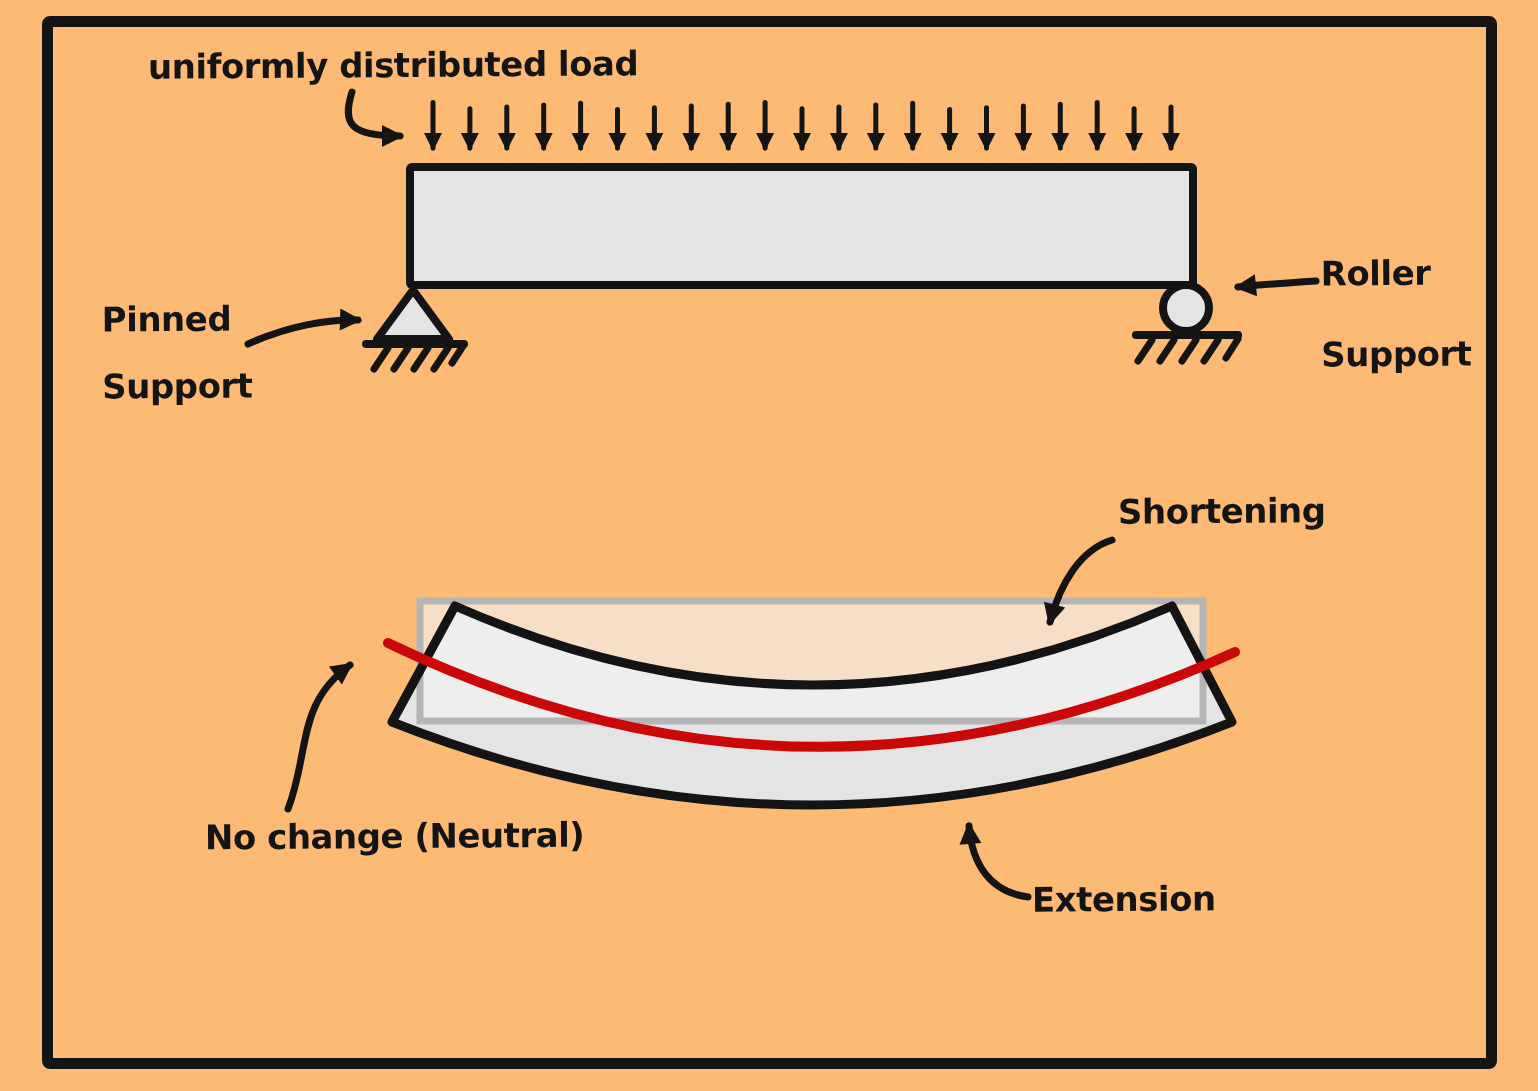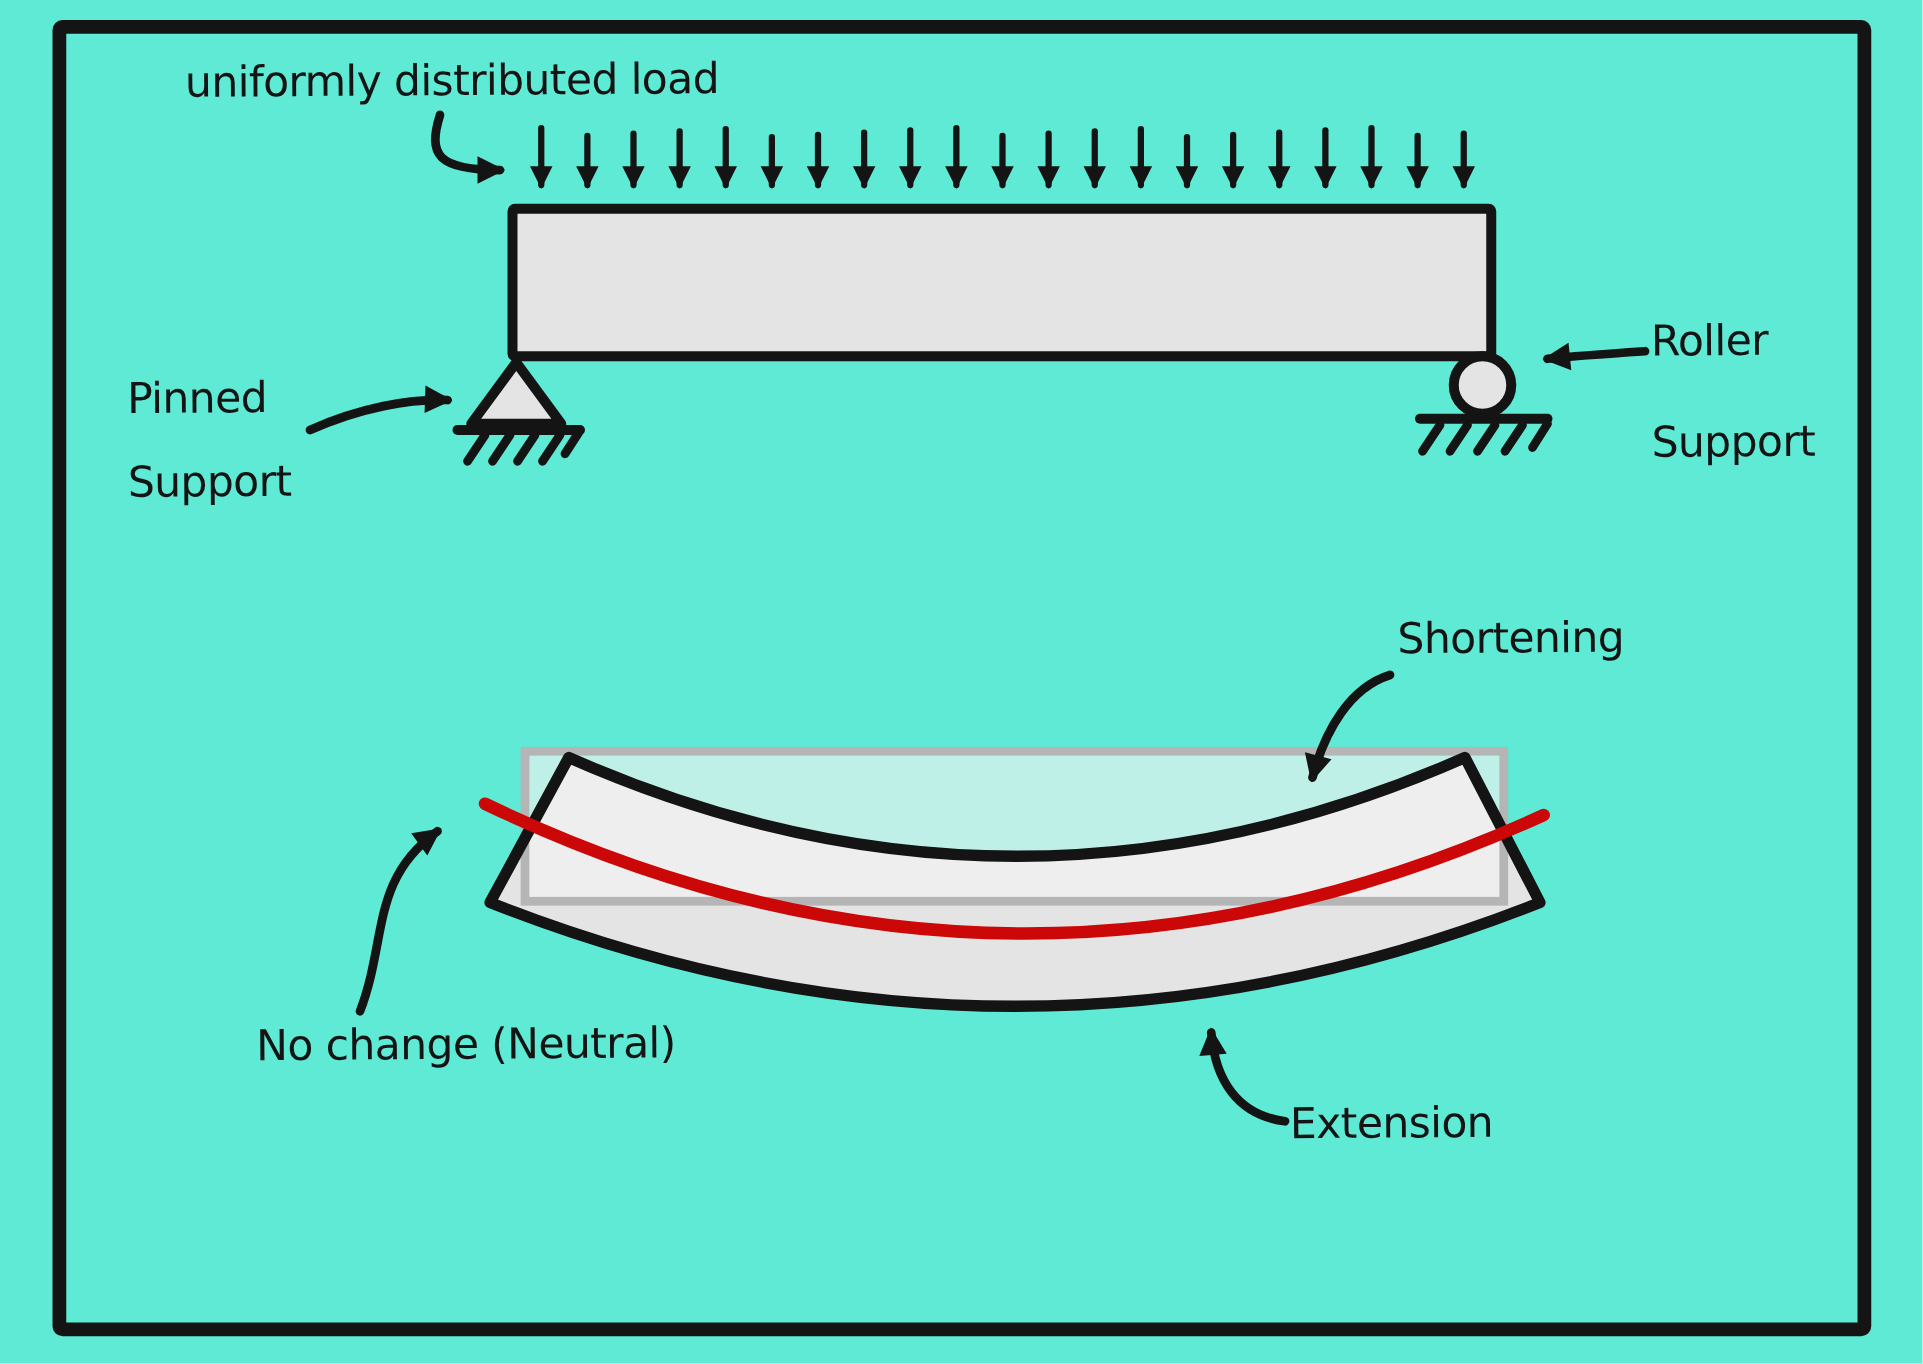--- a/index.html
+++ b/index.html
@@ -8,21 +8,22 @@
     background: #ffffff;
     width: 1538px;
     height: 1091px;
     overflow: hidden;
     font-family: "DejaVu Sans", sans-serif;
   }
   .canvas {
     position: relative;
     width: 1538px;
     height: 1091px;
-    background: #5eead4;
+    background: #fdba74;
+    font-weight: bold;
   }
   .frame {
     position: absolute;
     left: 42px;
     top: 16px;
     width: 1455px;
     height: 1053px;
     box-sizing: border-box;
     border: 11px solid var(--ink, #141414);
     border-radius: 8px;

